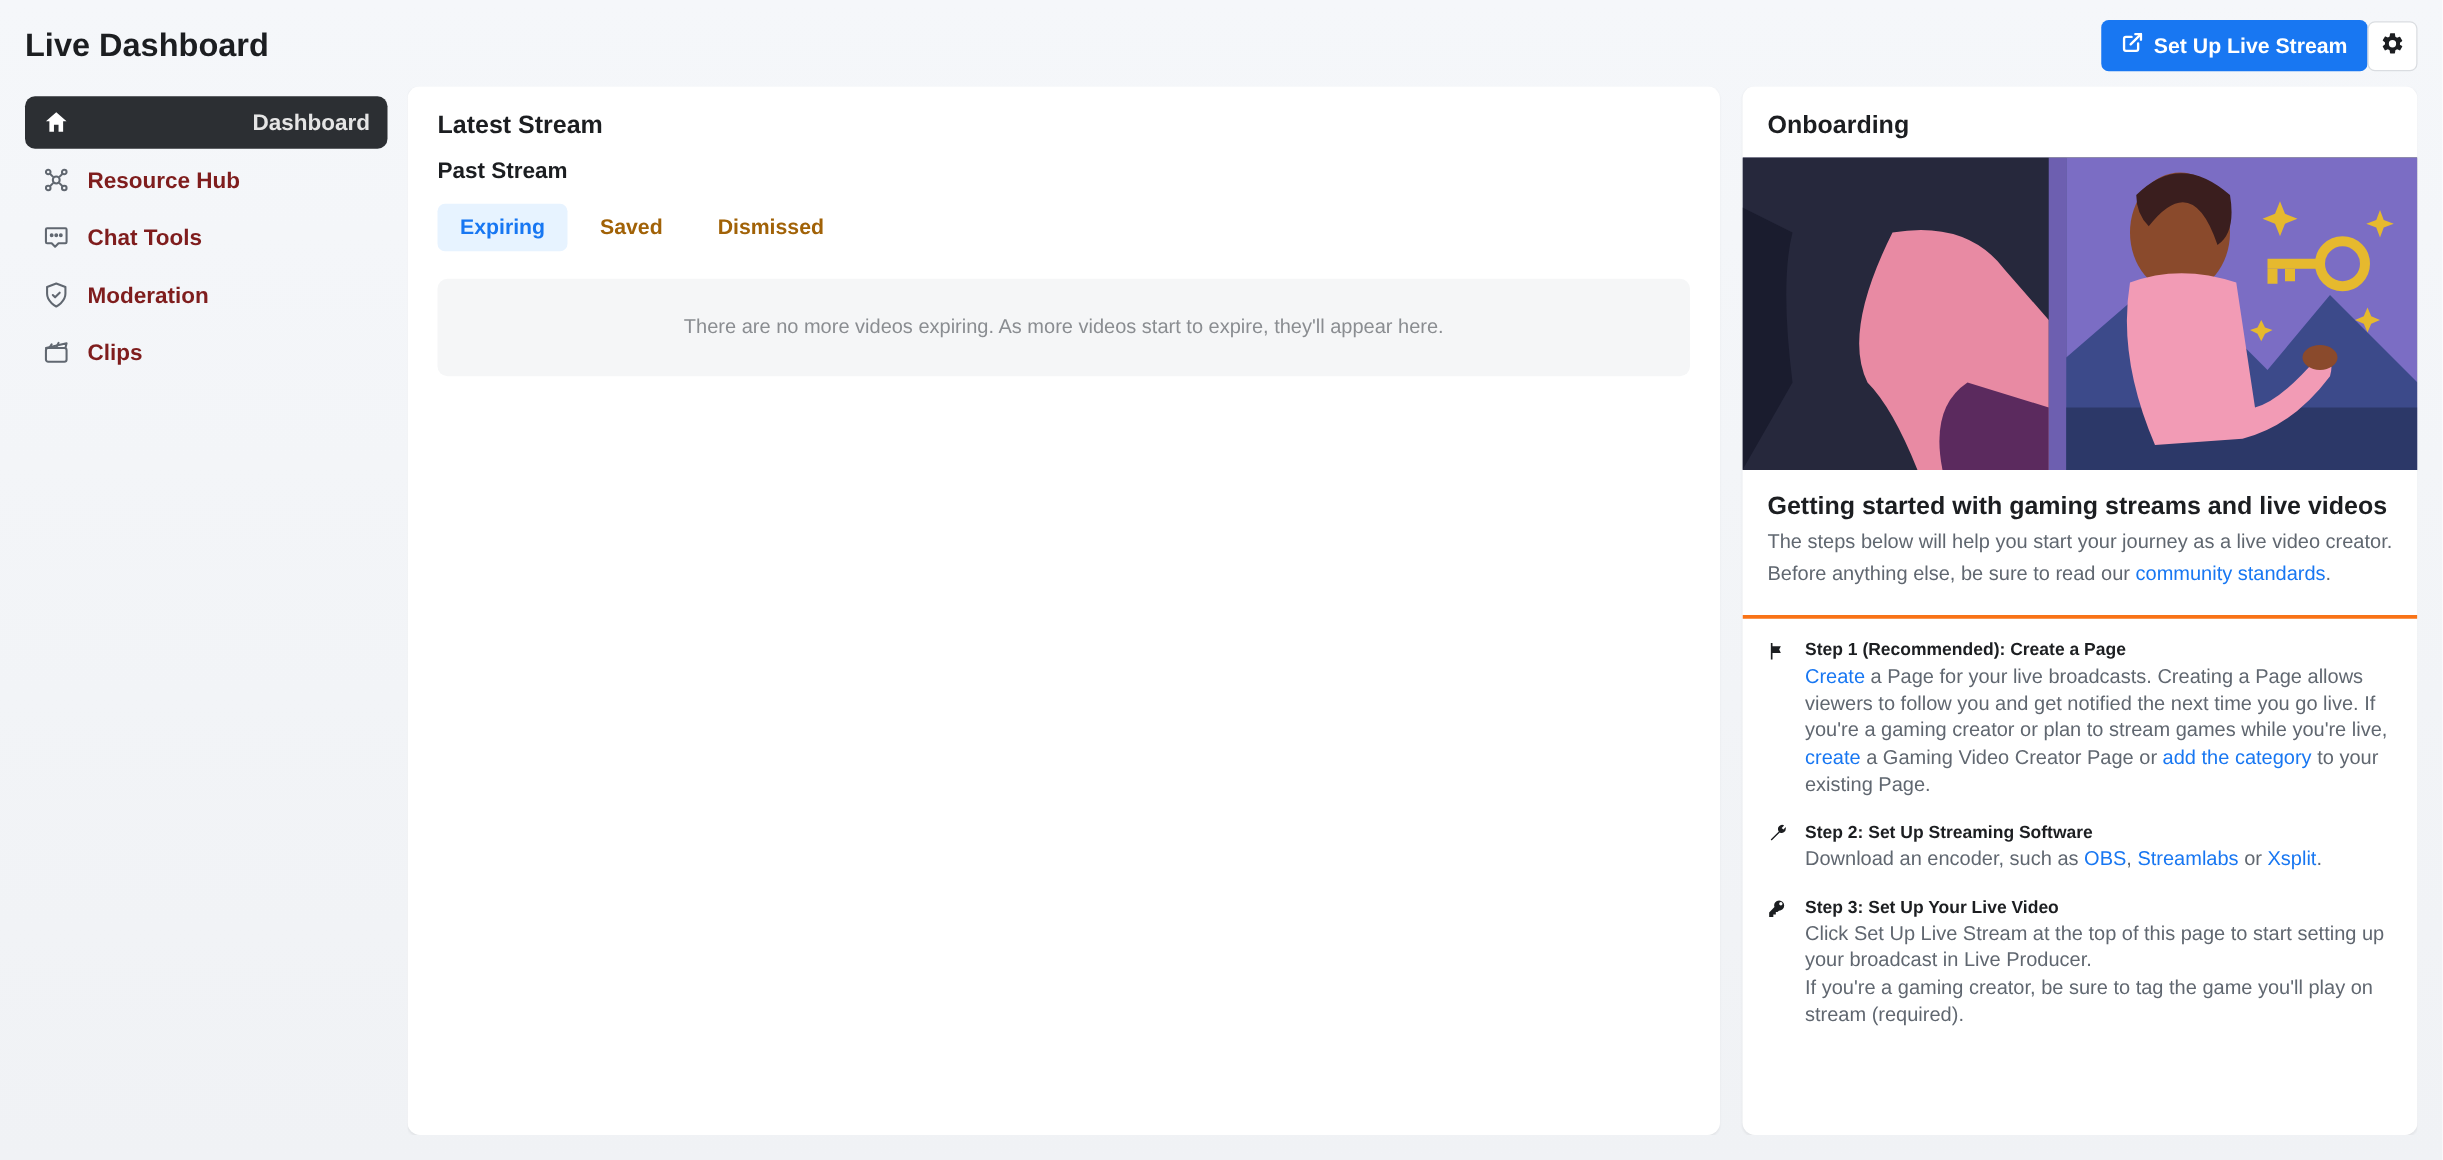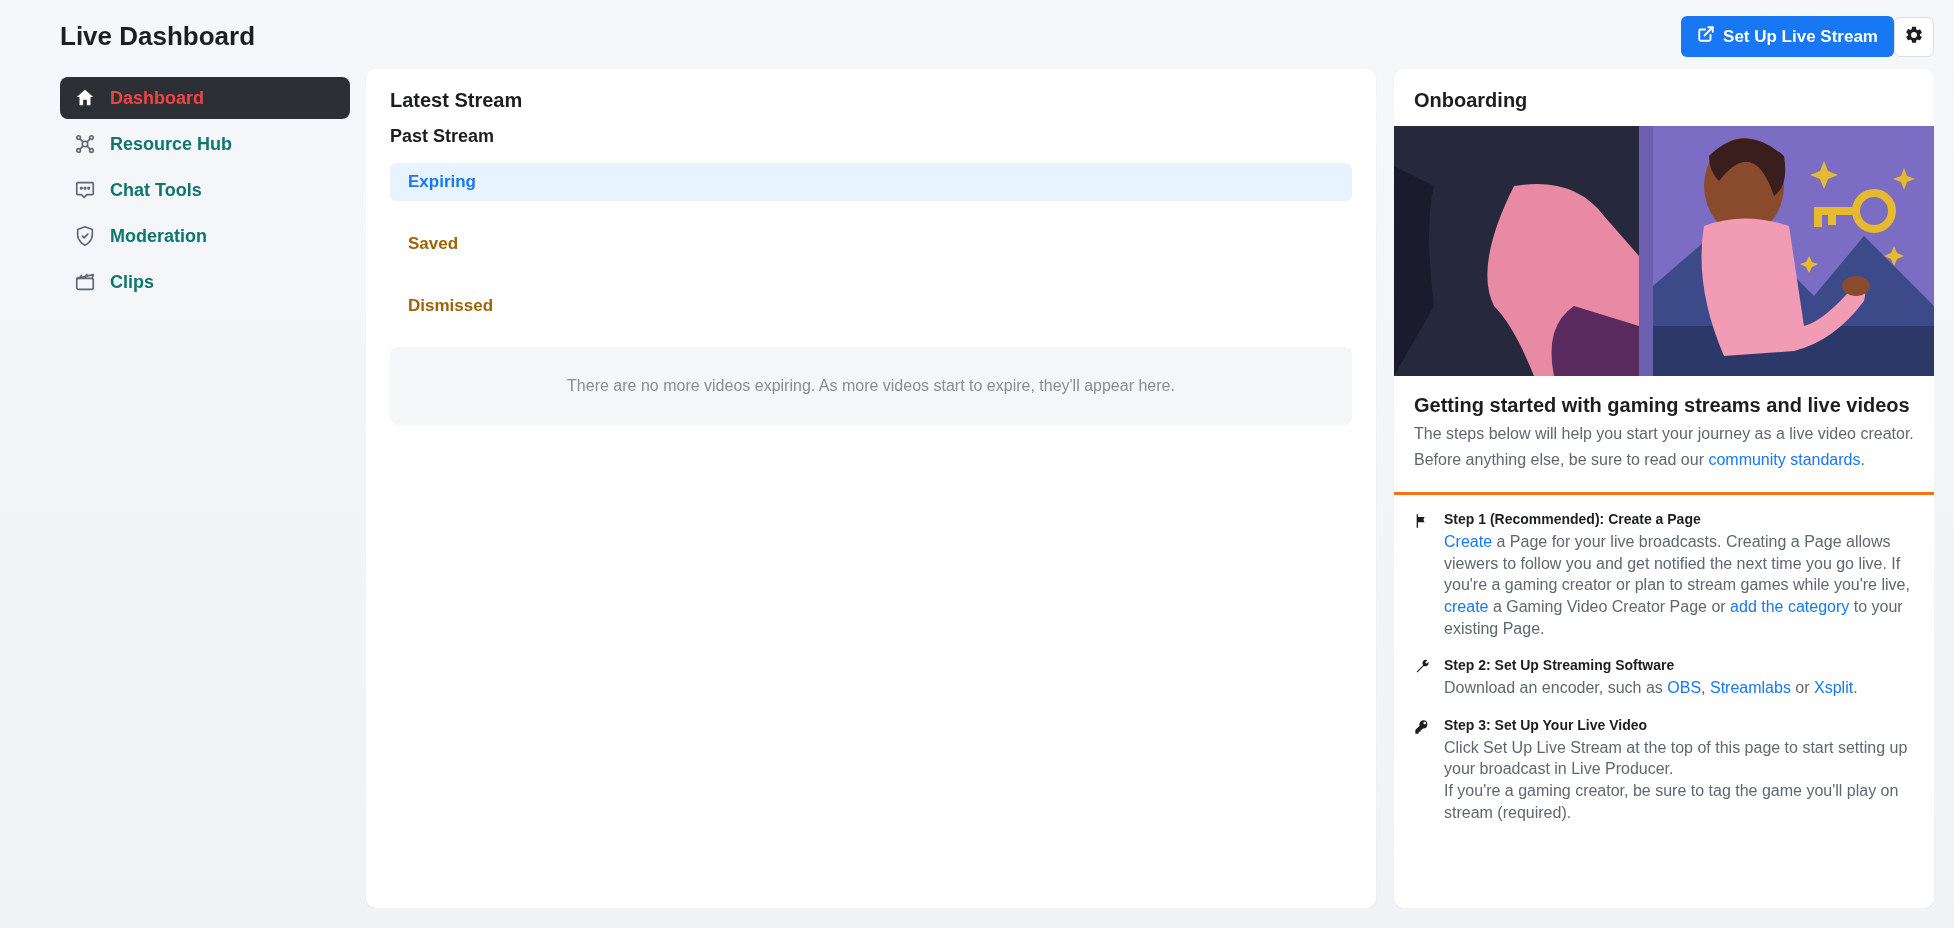--- a/index.html
+++ b/index.html
@@ -4,56 +4,56 @@
 <style>
   * { box-sizing: border-box; margin: 0; padding: 0; }
   body {
     font-family: -apple-system, BlinkMacSystemFont, "Segoe UI", Helvetica, Arial, sans-serif;
     background: linear-gradient(180deg, #f5f7fa 0%, #f0f2f5 100%);
     color: #1c1e21;
     width: 1954px;
     height: 928px;
     overflow: hidden;
   }
-  .app { display: flex; flex-direction: column; height: 100%; margin-left: 40px; }
+  .app { display: flex; flex-direction: column; height: 100%; }
   .topbar {
     display: flex; align-items: center; justify-content: space-between;
     padding: 16px 20px 12px 20px;
   }
   .page-title { font-size: 26px; font-weight: 700; color: #1c1e21; }
   .topbar-actions { display: flex; gap: 0; align-items: center; }
   .btn-primary {
     background: #1877f2; color: #fff; border: none; border-radius: 6px;
     padding: 9px 16px; font-size: 17px; font-weight: 600; display: flex;
     align-items: center; gap: 8px; cursor: pointer;
   }
   .btn-icon {
     background: #fff; border: 1px solid #dadde1; border-radius: 6px;
     width: 40px; height: 40px; display: flex; align-items: center;
     justify-content: center; cursor: pointer;
   }
   .body-row { display: flex; flex: 1; gap: 16px; padding: 0 20px 20px 20px; overflow: hidden; }
   .sidebar { width: 290px; flex-shrink: 0; padding-top: 8px; }
   .nav-item {
     display: flex; align-items: center; gap: 14px; padding: 10px 14px;
-    border-radius: 8px; font-size: 18px; font-weight: 600; color: #0f766e;
+    border-radius: 8px; font-size: 18px; font-weight: 600; color: #7f1d1d;
     cursor: pointer; margin-bottom: 4px;
   }
-  .nav-item.active { background: #2c2f33; color: #ef4444; }
+  .nav-item.active { background: #2c2f33; color: #e5e5e5; justify-content: space-between; }
   .nav-item .icon-wrap { width: 22px; height: 22px; display:flex; align-items:center; justify-content:center; }
   .nav-item:not(.active) .icon-wrap { color: #606770; }
   .main-col { flex: 1; display: flex; gap: 18px; overflow: hidden; }
   .card {
     background: #fff; border-radius: 10px; box-shadow: 0 1px 2px rgba(0,0,0,0.06);
     padding: 20px 24px;
   }
   .stream-card { flex: 1; display:flex; flex-direction:column; }
   .stream-card h2 { font-size: 20px; font-weight: 700; margin-bottom: 14px; }
   .stream-card h3 { font-size: 18px; font-weight: 700; margin-bottom: 16px; }
-  .tabs { display: flex; gap: 24px; margin-bottom: 22px; flex-direction: column; }
+  .tabs { display: flex; gap: 8px; margin-bottom: 22px; }
   .tab {
     padding: 9px 18px; border-radius: 6px; font-size: 17px; font-weight: 600;
     color: #a16207; cursor: pointer;
   }
   .tab.active { background: #e7f3ff; color: #1877f2; }
   .empty-box {
     background: #f5f6f7; border-radius: 8px; padding: 30px 20px; text-align: center;
     color: #8a8d91; font-size: 16px;
   }
   .onboard-card { width: 540px; flex-shrink:0; padding: 20px 0 0 0; overflow-y:auto; }

